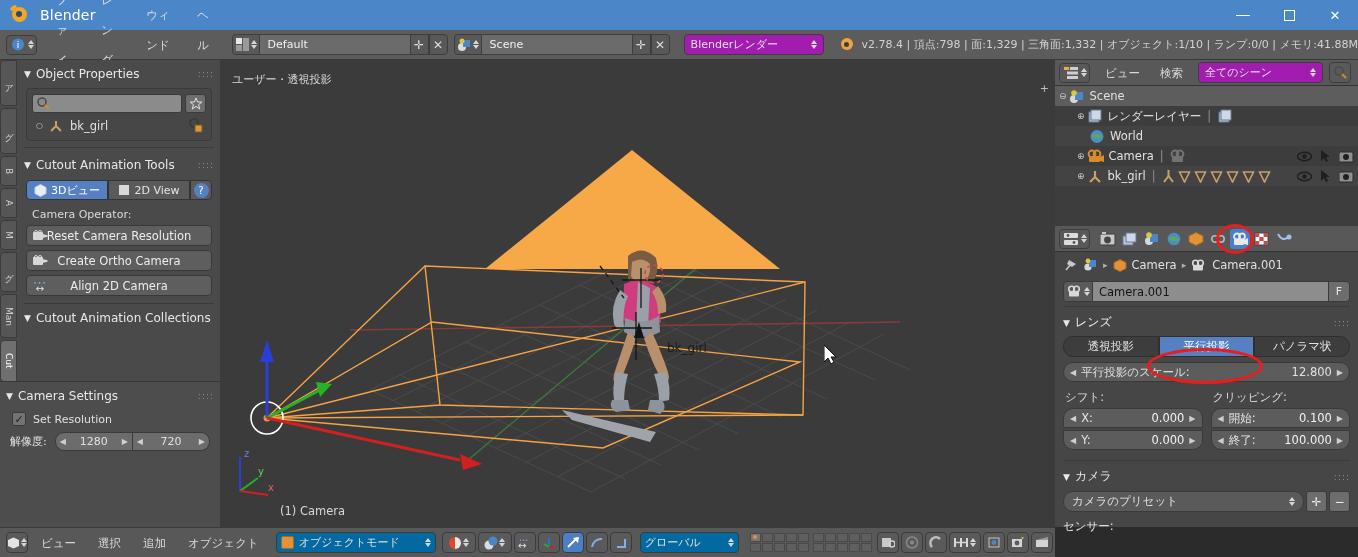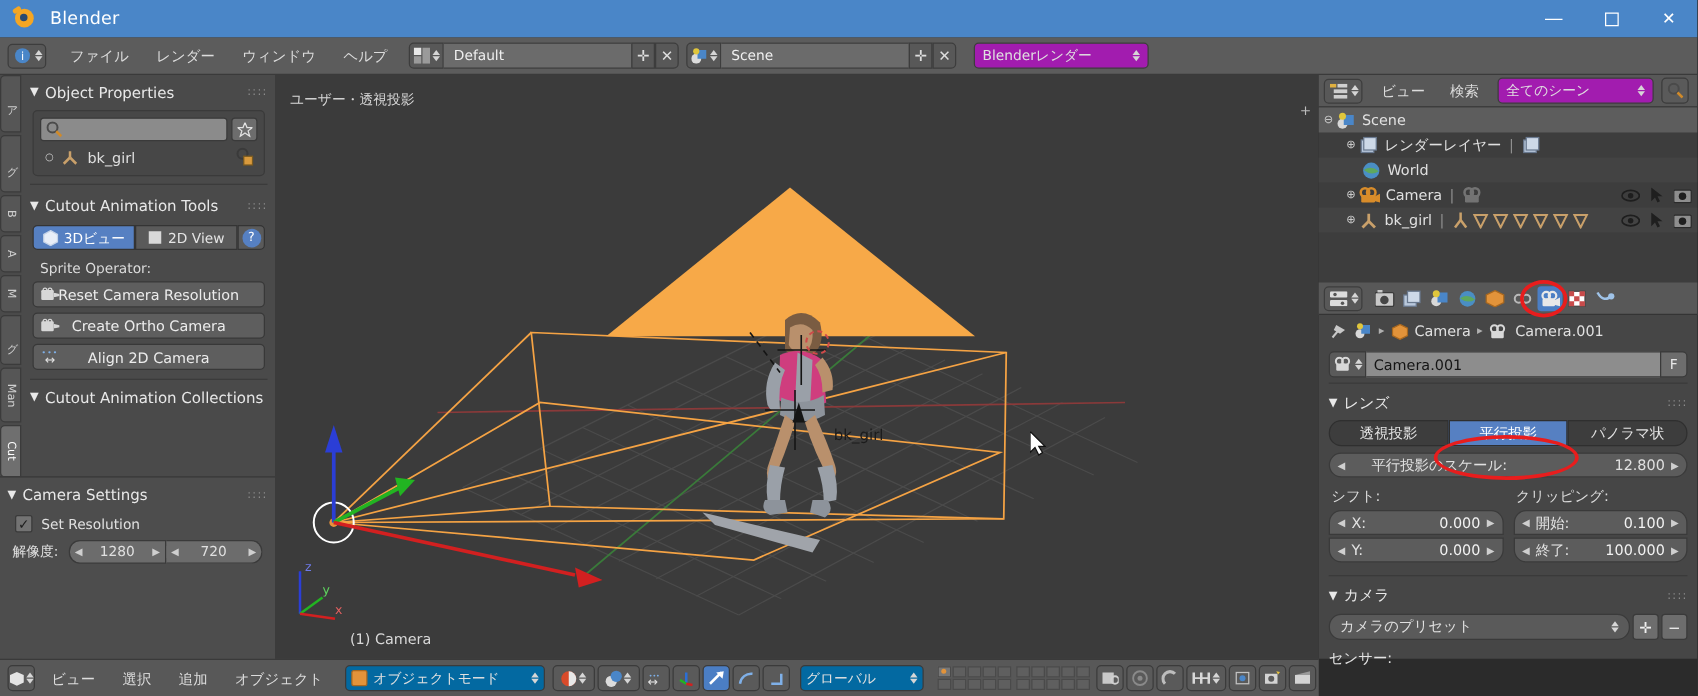--- a/index.html
+++ b/index.html
@@ -300,20 +300,27 @@
     </div>
 
     <div class="render-combo">
       <span>Blenderレンダー</span>
       <span class="arrows">
           <i class="up"></i>
           <i class="dn"></i>
         </span>
     </div>
 
+    <div class="stats">
+      <span class="blogo">
+          <span class="r"></span>
+          <span class="d"></span>
+        </span>
+      <span>v2.78.4 | 頂点:798 | 面:1,329 | 三角面:1,332 | オブジェクト:1/10 | ランプ:0/0 | メモリ:41.88M</span>
+    </div>
   </div>
 
   <div class="area toolshelf">
     <div class="tabcol">
       <div class="vtab" style="height:46px">ア</div>
       <div class="vtab" style="height:46px">グ</div>
       <div class="vtab" style="height:30px">B</div>
       <div class="vtab" style="height:30px">A</div>
       <div class="vtab" style="height:30px">M</div>
       <div class="vtab" style="height:40px">グ</div>
@@ -376,21 +383,21 @@
         <div class="tgl">
           <svg width="12" height="12">
               <rect x="1" y="1" width="10" height="10" fill="#d8d8d8"></rect>
             </svg>
           <span>2D View</span>
         </div>
         <div class="helpb">
           <span class="q">?</span>
         </div>
       </div>
-      <div class="sublbl">Sprite Operator:</div>
+      <div class="sublbl">Camera Operator:</div>
 
       <div class="opbtn">
         <span class="oi">
           <span class="camicon">
               <span class="c1"></span>
               <span class="c2"></span>
               <span class="b"></span>
               <span class="l"></span>
             </span>
         </span>
@@ -1003,21 +1010,21 @@
     </div>
 
     <div class="seg3">
       <div class="l">透視投影</div>
       <div class="on">平行投影</div>
       <div class="r">パノラマ状</div>
     </div>
 
     <div class="slider">
       <span class="ar-l">◀</span>
-      <span style="margin-right:auto;margin-left:21px">平行投影のスケール:</span>
+      <span style="margin-right:auto;margin-left:5px">平行投影のスケール:</span>
       <span style="margin-right:5px">12.800</span>
       <span class="ar-r">▶</span>
     </div>
 
     <div class="twocol">
       <div>
         <div class="collbl">シフト:</div>
         <div class="fieldrow top">
           <span class="ar-l">◀</span>
           <span class="k" style="margin-right:auto;margin-left:5px">X:</span>

